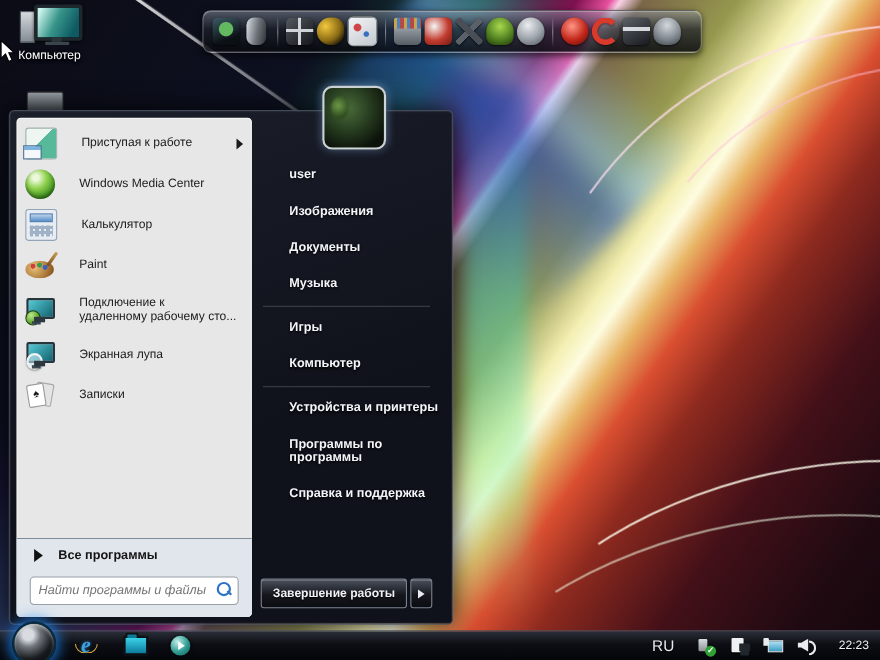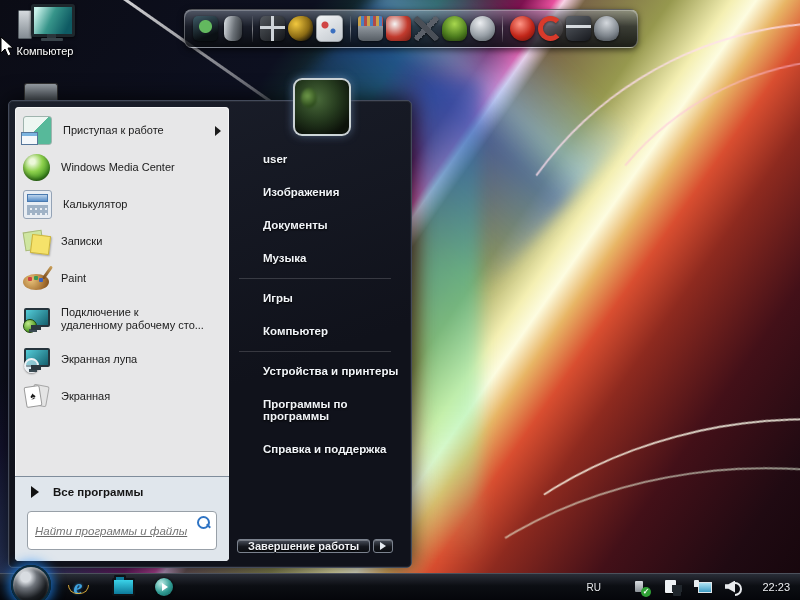--- a/index.html
+++ b/index.html
@@ -67,32 +67,32 @@
   .d-satchel{background:linear-gradient(transparent 35%,rgba(240,244,248,.85) 35% 48%,transparent 48%),linear-gradient(150deg,#5c6168,#17191e);border-radius:4px 4px 6px 6px;}
   .d-dome{background:radial-gradient(circle at 50% 28%, #d4d8dd, #7d848b 60%, #3a3f45);border-radius:50% 50% 38% 38%;}
 
   
   .menu{position:absolute;left:8px;top:100px;width:404px;height:468px;z-index:20;
     background:linear-gradient(160deg,#1b1f2b,#10121b 60%);
     border:1px solid #434a5a;border-radius:5px;box-shadow:0 0 22px rgba(0,0,0,.8), inset 0 0 0 1px rgba(255,255,255,.06);
     display:flex;gap:8px;padding:6px;box-sizing:border-box;}
   .lcard{width:214px;flex:none;background:#e7e7e8;border-radius:4px;display:flex;flex-direction:column;
     box-shadow:inset 0 0 0 1px rgba(255,255,255,.6);overflow:hidden;}
-  .litem{display:flex;align-items:center;gap:11px;height:37px;padding:0 8px;cursor:default;}
+  .litem{display:flex;align-items:center;gap:22px;height:37px;padding:0 8px;cursor:default;}
   .litem.tall{height:44px;}
   .llabel{font-size:11px;color:#1b1b1b;line-height:13px;white-space:pre-line;}
   .sub-arrow{margin-left:auto;width:0;height:0;border-style:solid;border-width:5px 0 5px 6px;border-color:transparent transparent transparent #1b1b1b;}
   .lc-items{padding-top:5px;}
   .lc-bottom{margin-top:auto;background:#e0e6ec;border-top:1px solid #7f8c9b;border-radius:0 0 4px 4px;padding-bottom:11px;}
   .allprog{display:flex;align-items:center;gap:14px;height:30px;padding:0 0 0 16px;}
   .allprog-arrow{width:0;height:0;border-style:solid;border-width:6px 0 6px 8px;border-color:transparent transparent transparent #111;}
   .allprog-label{font-size:11.5px;font-weight:bold;color:#141414;}
   .search-wrap{position:relative;margin:4px 12px 0 12px;}
-  .search-input{width:100%;box-sizing:border-box;height:39px;border:1px solid #98a0a8;border-radius:4px;
-    background:#fff;font:italic 11.5px "Liberation Sans",sans-serif;color:#666;padding:0 26px 0 7px;outline:none;text-decoration:underline;}
+  .search-input{width:100%;box-sizing:border-box;height:26px;border:1px solid #98a0a8;border-radius:4px;
+    background:#fff;font:italic 11.5px "Liberation Sans",sans-serif;color:#666;padding:0 26px 0 7px;outline:none;}
   .search-glass{position:absolute;right:7px;top:5px;width:9px;height:9px;border:2px solid #2f74c4;border-radius:50%;}
   .search-glass::after{content:"";position:absolute;left:7px;top:7px;width:5px;height:2px;background:#2f74c4;transform:rotate(45deg);}
 
   
   .ic{width:27px;height:27px;position:relative;flex:none;}
   .ic-start{background:linear-gradient(135deg,#eef6f2 0 45%,#57b99a 45%);border:1px solid #9fb4ae;border-radius:3px;}
   .ic-start::after{content:"";position:absolute;left:-3px;bottom:-1px;width:15px;height:11px;background:linear-gradient(#7ab4e0 0 3px,#f4f8fb 3px);border:1px solid #56769a;}
   .ic-wmc{border-radius:50%;background:radial-gradient(circle at 35% 28%, #ecf8da 0 10%, #8fd24e 38%, #3f8f1f 72%, #235a0e);box-shadow:inset 0 -2px 4px rgba(0,0,0,.4);}
   .ic-calc{background:#e8edf3;border:1px solid #94a3b6;border-radius:3px;}
   .ic-calc::before{content:"";position:absolute;left:3px;right:3px;top:3px;height:6px;background:linear-gradient(#bcd4ec,#5a8fc8);border:1px solid #4a7ab0;}
@@ -126,42 +126,42 @@
   
   .rcol{flex:1;position:relative;padding-top:46px;}
   .avatar{position:absolute;left:56px;top:-29px;width:54px;height:54px;border-radius:9px;
     border:2px solid rgba(235,242,248,.85);box-shadow:0 0 8px rgba(160,200,255,.5),0 2px 5px rgba(0,0,0,.6);
     background:radial-gradient(circle at 40% 35%, #4a6b3a, #253a1e 45%, #0c120a 80%);}
   .avatar::after{content:"";position:absolute;left:6px;top:8px;width:16px;height:20px;border-radius:50%;
     background:radial-gradient(circle at 40% 40%, #6f9a4a, #2c4a1c 70%);filter:blur(1px);}
   .ritem{font-size:11.5px;font-weight:bold;color:#f2f5f9;text-shadow:0 1px 2px #000;margin:0 0 21px 2px;cursor:default;padding-left:24px;}
   .rsep{width:152px;border-top:1px solid rgba(255,255,255,.16);margin:-7px 0 13px 2px;}
   .shutdown{position:absolute;left:0;bottom:8px;display:flex;gap:3px;}
-  .sd-btn{display:flex;align-items:center;height:14px;padding:0 10px;cursor:default;
+  .sd-btn{display:flex;align-items:center;height:27px;padding:0 10px;cursor:default;
     background:linear-gradient(#4a505c,#15171d 55%,#0b0d11);border:1px solid #7b828e;border-radius:3px;
     font-size:11px;font-weight:bold;color:#f0f2f6;text-shadow:0 1px 1px #000;box-shadow:inset 0 1px 0 rgba(255,255,255,.25);}
   .sd-arrow-btn{width:20px;justify-content:center;padding:0;}
   .sd-arrow{width:0;height:0;border-style:solid;border-width:4px 0 4px 6px;border-color:transparent transparent transparent #e8ecf2;}
 
   
   .taskbar{position:absolute;left:0;bottom:0;width:800px;height:26px;z-index:30;
     background:linear-gradient(#2a2e38,#0c0e13 45%,#05060a);border-top:1px solid #4c515c;
     display:flex;align-items:center;}
   .orb{position:absolute;left:11px;top:-9px;width:36px;height:36px;border-radius:50%;cursor:pointer;
     background:radial-gradient(circle at 35% 28%, #d8dce1 0 14%, #70757c 32%, #1a1d21 62%, #000 95%);
     border:2px solid #0a2c40;box-shadow:0 0 12px 3px rgba(30,140,255,.75), inset 0 2px 3px rgba(255,255,255,.5);}
   .tb-app{position:absolute;top:2px;width:24px;height:22px;display:flex;align-items:center;justify-content:center;cursor:pointer;}
   .ie-e{font:italic bold 20px "Liberation Serif",serif;color:#3fa2df;text-shadow:0 0 3px rgba(70,160,230,.7), 0 1px 1px #000;}
   .ie-e::after{content:"";position:absolute;left:2px;top:9px;width:19px;height:8px;border:1.5px solid rgba(230,180,60,.9);border-top:none;border-radius:0 0 10px 10px;}
   .tb-folder{position:relative;width:19px;height:14px;background:linear-gradient(#3ad2e8,#0d7a9a);border:2px solid #0e1216;border-radius:2px;}
   .tb-folder::before{content:"";position:absolute;left:0;top:-5px;width:8px;height:3px;background:#0d7a9a;border:2px solid #0e1216;border-bottom:none;border-radius:2px 2px 0 0;}
   .tb-wmp{width:18px;height:18px;border-radius:50%;background:radial-gradient(circle at 35% 30%, #bfeee8, #2f9a92 55%, #105a58);box-shadow:0 0 3px rgba(0,0,0,.8);position:relative;}
   .tb-wmp::after{content:"";position:absolute;left:7px;top:5px;border-style:solid;border-width:4px 0 4px 6px;border-color:transparent transparent transparent #fff;}
   .tb-right{margin-left:auto;display:flex;align-items:center;gap:13px;padding-right:10px;}
-  .lang{font-size:10px;color:#e8eaee;text-shadow:0 1px 1px #000;margin-right:18px;cursor:pointer;}
+  .lang{font-size:14px;color:#e8eaee;text-shadow:0 1px 1px #000;margin-right:6px;cursor:pointer;}
   .tray-ic{position:relative;width:18px;height:17px;cursor:pointer;}
   .tr-usb::before{content:"";position:absolute;left:3px;top:2px;width:8px;height:11px;background:linear-gradient(#d8dce0,#8b9197);border-radius:1px;}
   .tr-usb::after{content:"✓";position:absolute;right:-1px;bottom:-1px;width:10px;height:10px;border-radius:50%;background:#2fa135;color:#fff;
     font-size:8px;line-height:10px;text-align:center;font-weight:bold;}
   .tr-plug::before{content:"";position:absolute;left:2px;top:1px;width:11px;height:13px;background:#eef1f4;border-radius:1px;box-shadow:0 1px 1px #000;}
   .tr-plug::after{content:"";position:absolute;right:0;bottom:0;width:8px;height:9px;background:#20262c;border-radius:1px;
     box-shadow:-2px -3px 0 -1px #20262c, 2px -3px 0 -1px #20262c;}
   .tr-net::before{content:"";position:absolute;right:0;top:3px;width:12px;height:9px;background:linear-gradient(#aee2f2,#3e9cc4);border:1px solid #dfe6ea;}
   .tr-net::after{content:"";position:absolute;left:0;top:1px;width:5px;height:7px;background:#e8ecf0;border-radius:1px 1px 0 0;box-shadow:0 8px 0 -3px #e8ecf0;}
   .tr-vol::before{content:"";position:absolute;left:0;top:2px;width:10px;height:12px;background:#e8eaed;
@@ -226,43 +226,39 @@
       </div>
       <div class="litem">
         <div class="ic ic-wmc"></div>
         <div class="llabel">Windows Media Center</div>
       </div>
       <div class="litem">
         <div class="ic ic-calc"></div>
         <div class="llabel">Калькулятор</div>
       </div>
       <div class="litem">
-        <div class="ic ic-notes"></div>
-        <div class="llabel">Записки</div>
-      </div>
-      <div class="litem">
         <div class="ic ic-paint"></div>
         <div class="llabel">Paint</div>
       </div>
       <div class="litem tall">
         <div class="ic ic-mon ic-rdp">
             <div class="badge"></div>
           </div>
         <div class="llabel">Подключение к
 удаленному рабочему сто...</div>
       </div>
       <div class="litem">
         <div class="ic ic-mon ic-lupa">
             <div class="lens"></div>
           </div>
         <div class="llabel">Экранная лупа</div>
       </div>
       <div class="litem">
         <div class="ic ic-cards"></div>
-        <div class="llabel">Экранная</div>
+        <div class="llabel">Записки</div>
       </div>
     </div>
     <div class="lc-bottom">
       <div class="allprog">
         <div class="allprog-arrow"></div>
         <div class="allprog-label">Все программы</div>
       </div>
       <div class="search-wrap">
         <input class="search-input" type="text" placeholder="Найти программы и файлы" style="">
         <div class="search-glass"></div>

